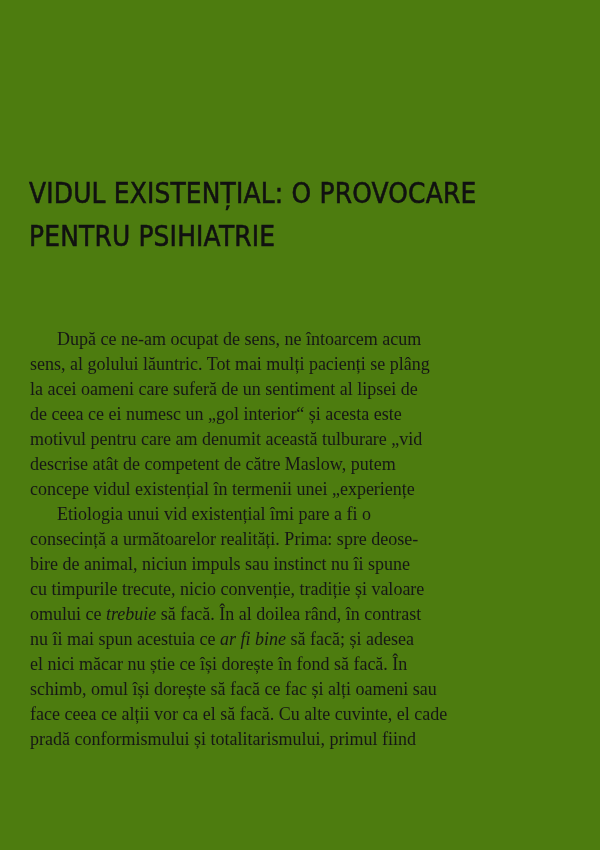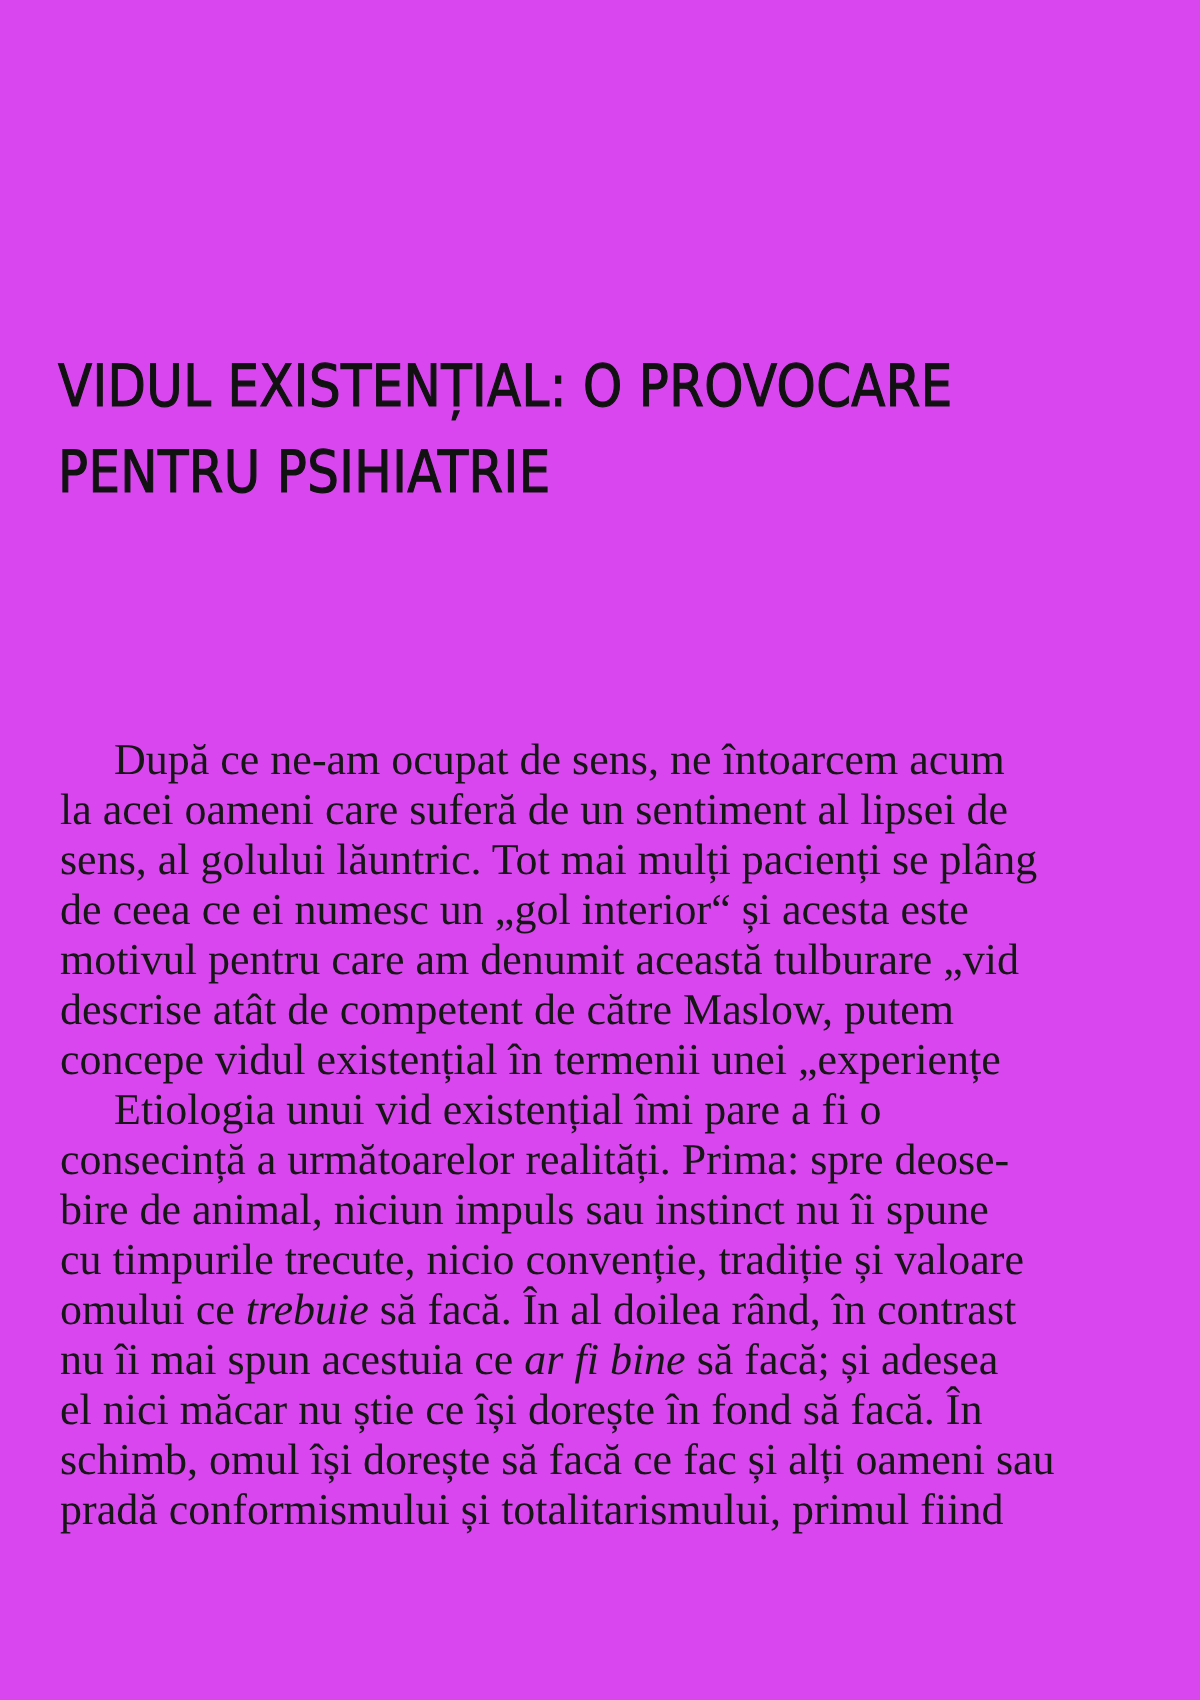--- a/index.html
+++ b/index.html
@@ -12,21 +12,21 @@
       height: 850px;
       position: relative;
       overflow: hidden;
       color: #141414;
     }
     .page {
       position: absolute;
       left: 0; top: 0;
       width: 600px;
       height: 850px;
-      background: #d946ef;
+      background: #4d7c0f;
     }
     .chapter-title {
       position: absolute;
       left: 29px;
       top: 172px;
       margin: 0;
       font-family: "DejaVu Sans", sans-serif;
       font-weight: normal;
       font-size: 29px;
       line-height: 43px;
@@ -39,24 +39,23 @@
     }
     .chapter-title .tl {
       display: block;
     }
     .body-text {
       position: absolute;
       left: 30px;
       top: 327px;
       width: 560px;
       font-family: "Liberation Serif", "DejaVu Serif", serif;
-      font-size: 22px;
+      font-size: 18px;
       line-height: 25px;
       color: #161616;
-      margin-top: 40px;
     }
     .line {
       display: block;
       white-space: nowrap;
     }
     .line.indent {
       padding-left: 27px;
     }
     .it {
       font-style: italic;
@@ -69,34 +68,35 @@
 
   <h1 class="chapter-title">
     <span class="tl">VIDUL EXISTENȚIAL: O PROVOCARE</span>
     <span class="tl">PENTRU PSIHIATRIE</span>
   </h1>
 
   <div class="body-text">
 
     <div>
       <span class="line indent">După ce ne-am ocupat de sens, ne întoarcem acum</span>
+      <span class="line">sens, al golului lăuntric. Tot mai mulți pacienți se plâng</span>
       <span class="line">la acei oameni care suferă de un sentiment al lipsei de</span>
-      <span class="line">sens, al golului lăuntric. Tot mai mulți pacienți se plâng</span>
       <span class="line">de ceea ce ei numesc un „gol interior“ și acesta este</span>
       <span class="line">motivul pentru care am denumit această tulburare „vid</span>
       <span class="line">descrise atât de competent de către Maslow, putem</span>
       <span class="line">concepe vidul existențial în termenii unei „experiențe</span>
     </div>
 
     <div>
       <span class="line indent">Etiologia unui vid existențial îmi pare a fi o</span>
       <span class="line">consecință a următoarelor realități. Prima: spre deose-</span>
       <span class="line">bire de animal, niciun impuls sau instinct nu îi spune</span>
       <span class="line">cu timpurile trecute, nicio convenție, tradiție și valoare</span>
       <span class="line"><span>omului ce </span><span class="it">trebuie</span><span> să facă. În al doilea rând, în contrast</span></span>
       <span class="line"><span>nu îi mai spun acestuia ce </span><span class="it">ar fi bine</span><span> să facă; și adesea</span></span>
       <span class="line">el nici măcar nu știe ce își dorește în fond să facă. În</span>
       <span class="line">schimb, omul își dorește să facă ce fac și alți oameni sau</span>
+      <span class="line">face ceea ce alții vor ca el să facă. Cu alte cuvinte, el cade</span>
       <span class="line">pradă conformismului și totalitarismului, primul fiind</span>
     </div>
 
   </div>
 </div>
 
 </body></html>

